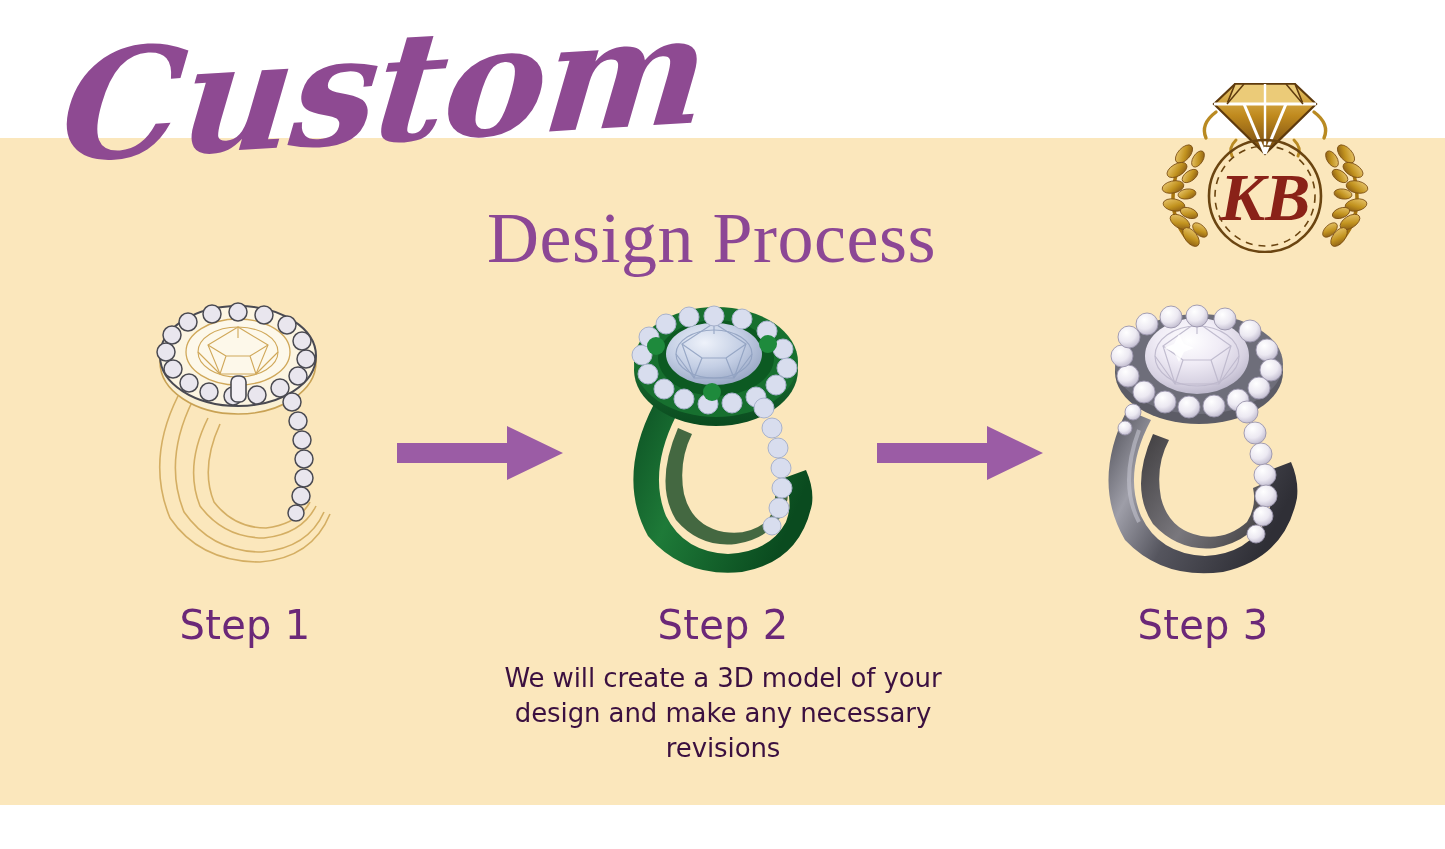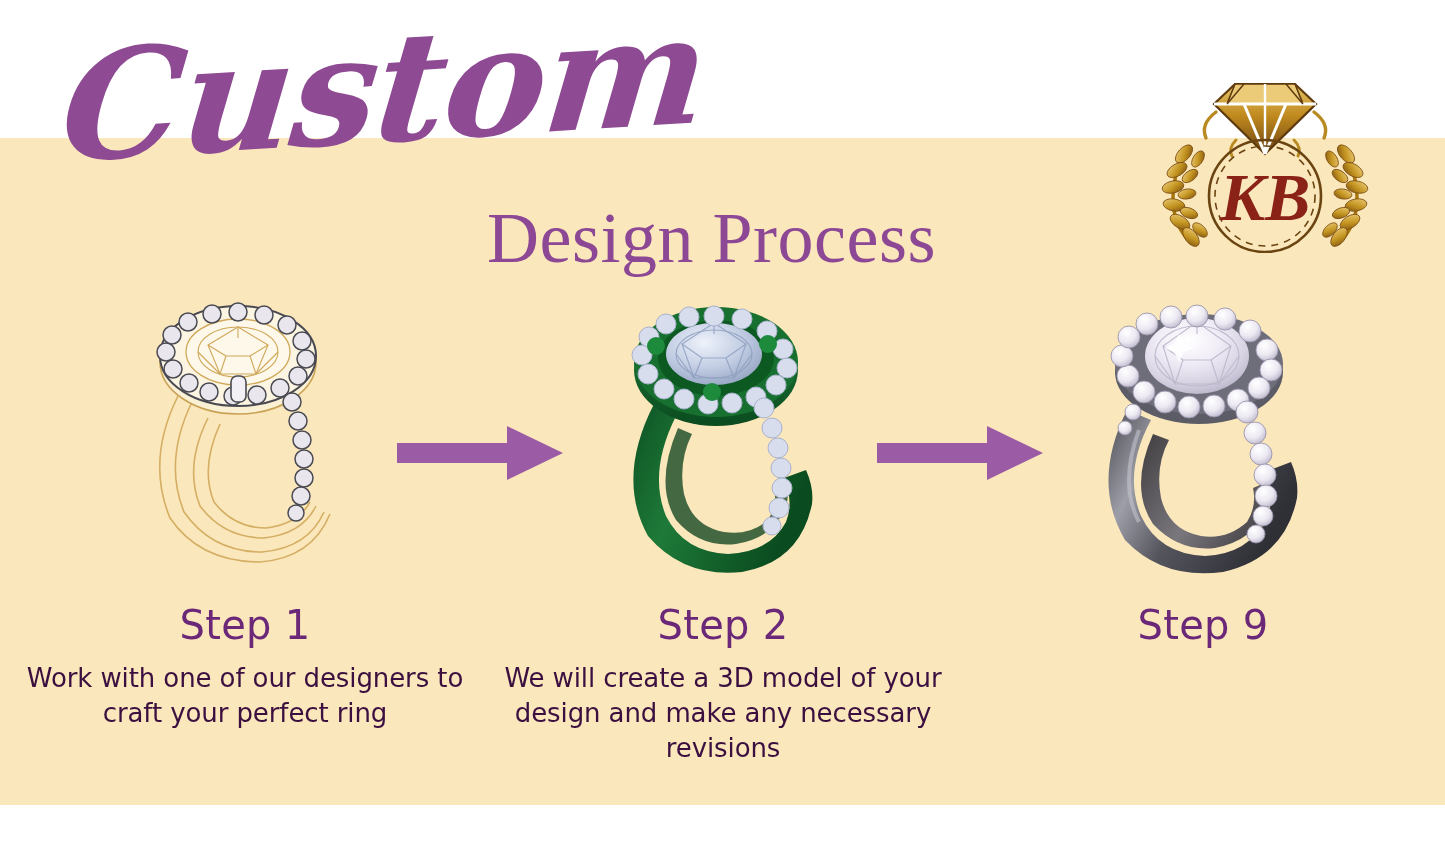--- a/index.html
+++ b/index.html
@@ -306,21 +306,20 @@
               <circle cx="168" cy="121" r="9"></circle>
             <circle cx="172" cy="140" r="9"></circle>
               <circle cx="174" cy="159" r="9"></circle>
             <circle cx="174" cy="178" r="9"></circle>
               <circle cx="171" cy="196" r="9"></circle>
             <circle cx="166" cy="213" r="8"></circle>
           </g>
         </svg>
       </div>
       <div class="step-title">Step 1</div>
-      <div class="step-desc">Work with one of our designers to craft your perfect ring</div>
     </div>
 
     <div class="step step-2">
       <div class="step-art">
         <svg class="ring-svg" width="230" height="280" viewBox="0 0 230 280" xmlns="http://www.w3.org/2000/svg">
           <defs>
             <linearGradient id="grnBand" x1="0" y1="0" x2="1" y2="0.4">
               <stop offset="0%" stop-color="#0D5224"></stop>
               <stop offset="40%" stop-color="#1E7A38"></stop>
               <stop offset="100%" stop-color="#0A4B1F"></stop>
@@ -474,17 +473,17 @@
               <circle cx="180" cy="216" r="10"></circle>
             <circle cx="173" cy="234" r="9"></circle>
           </g>
 
           <g fill="url(#diaSmall)" stroke="#9A94AC" stroke-width="0.9">
             <circle cx="50" cy="112" r="8"></circle>
               <circle cx="42" cy="128" r="7"></circle>
           </g>
         </svg>
       </div>
-      <div class="step-title">Step 9</div>
+      <div class="step-title">Step 3</div>
     </div>
 
   </div>
 </div>
 
 </body></html>

